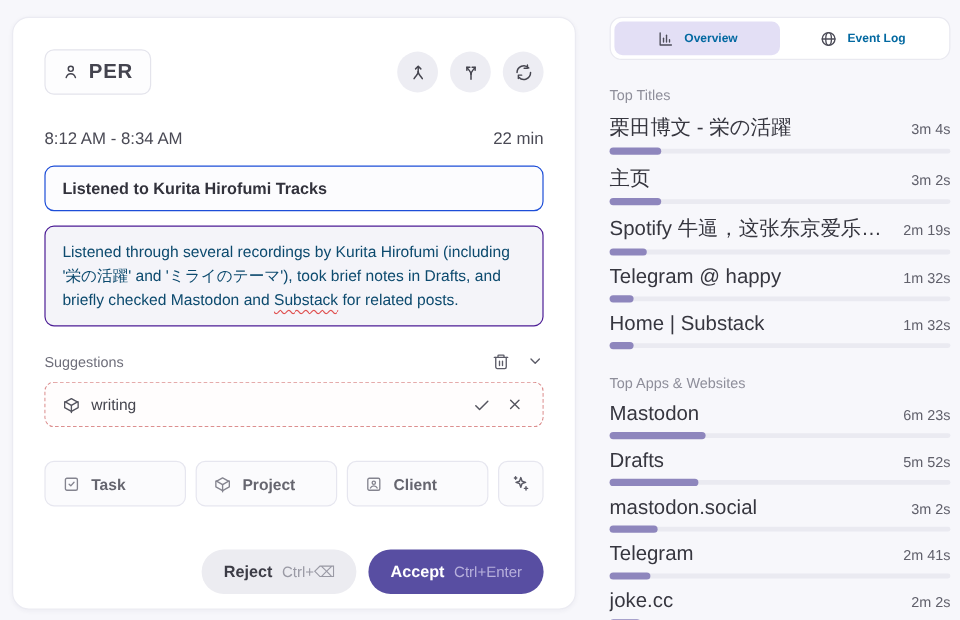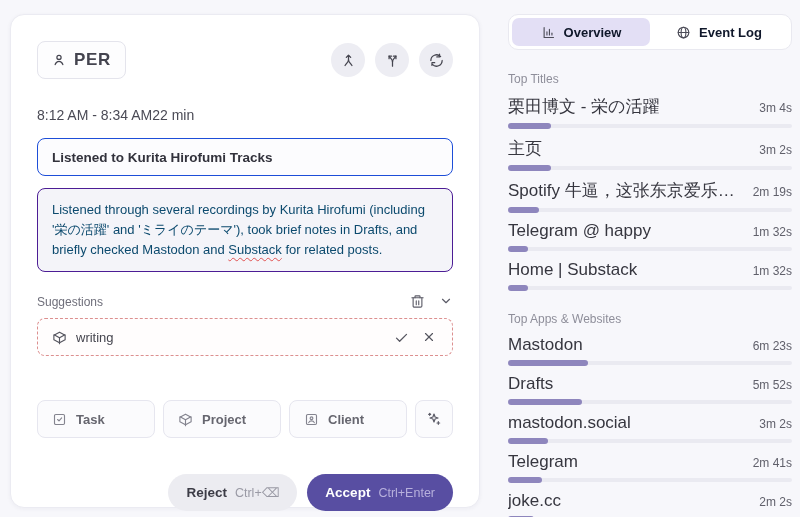--- a/index.html
+++ b/index.html
@@ -22,21 +22,21 @@
   .badge {
     display:inline-flex; align-items:center; gap:8px;
     border:1px solid #e4e4ec; background:#fdfdfe; border-radius:8px;
     padding:8px 14px; font-size:17px; font-weight:700; letter-spacing:.6px; color:#44444f;
   }
   .head-actions { display:flex; gap:10px; }
   .circle-btn {
     width:34px; height:34px; border-radius:50%; border:none; cursor:pointer;
     background:#ededf3; color:#45454f; display:flex; align-items:center; justify-content:center;
   }
-  .time-row { display:flex; margin-top:28px;
+  .time-row { display:flex; justify-content:space-between; margin-top:28px;
     font-size:14px; color:#4a4a55; }
   .time-row .dur { font-weight:400; }
 
   .title-input {
     width:100%; margin-top:15px; height:38px;
     border:1px solid #1d4ed8; background:#fcfcfe; border-radius:8px;
     padding:0 14px; font-family:inherit; font-size:13.5px; font-weight:700; color:#32323c;
   }
   .desc-box {
     margin-top:12px; background:#f4f4f9; border:1px solid #4c1d95; border-radius:8px;
@@ -53,21 +53,21 @@
   .sugg-chip {
     margin-top:9px; height:38px; display:flex; align-items:center; gap:9px;
     border:1.5px dashed #dc8f8f; border-radius:8px; padding:0 14px; background:#fffdfd;
     cursor:pointer;
     text-align:center;
   }
   .sugg-chip .chip-text { font-size:13px; color:#46464f; font-weight:500; }
   .chip-spacer { flex:1; }
   .chip-act { background:none; border:none; cursor:pointer; color:#55555f; display:flex; padding:2px; }
 
-  .assign-row { margin-top:44px; display:flex; gap:8px; }
+  .assign-row { margin-top:28px; display:flex; gap:8px; }
   .assign-btn {
     flex:1; height:38px; display:flex; align-items:center; justify-content:flex-start; gap:9px;
     border:1px solid #e6e6ef; background:#fbfbfd; border-radius:8px; cursor:pointer;
     font-family:inherit; font-size:13px; font-weight:600; color:#66666f; padding:0 14px;
   }
   .assign-btn .ic { color:#84848f; }
   .square-btn {
     width:38px; height:38px; flex:0 0 38px; border:1px solid #e6e6ef; background:#fbfbfd;
     border-radius:8px; cursor:pointer; display:flex; align-items:center; justify-content:center;
     color:#5a5a66;
@@ -87,21 +87,21 @@
 
   
   .panel { position:absolute; left:508px; top:14px; width:284px; }
   .tabs {
     display:flex; background:#ffffff; border:1px solid #e9e9f0; border-radius:10px;
     padding:3px; height:36px;
   }
   .tab {
     flex:1; display:flex; align-items:center; justify-content:center; gap:8px;
     border:none; background:transparent; border-radius:7px; cursor:pointer;
-    font-family:inherit; font-size:13px; font-weight:600; color:#0f172a;
+    font-family:inherit; font-size:10px; font-weight:600; color:#0369a1;
   }
   .tab.active { background:#e3dff5; }
   .tab .ic { color:#4c4c58; }
 
   .section-title { font-size:12px; color:#8e8e9a; margin-bottom:6px; }
   .section { margin-top:22px; }
   .stat { margin-top:9px; }
   .stat-line { display:flex; justify-content:space-between; align-items:baseline; gap:10px; }
   .stat-title {
     font-size:17px; color:#36363f; white-space:nowrap; overflow:hidden; text-overflow:ellipsis;

